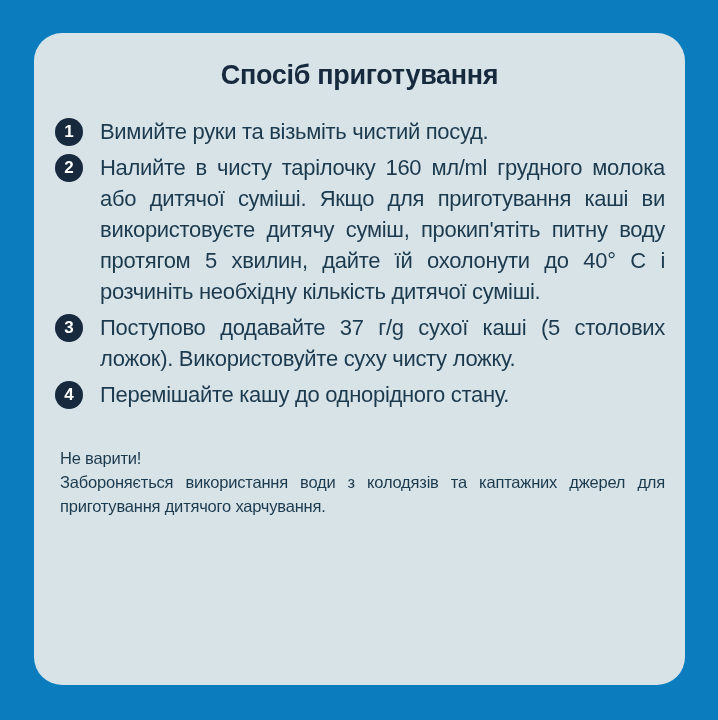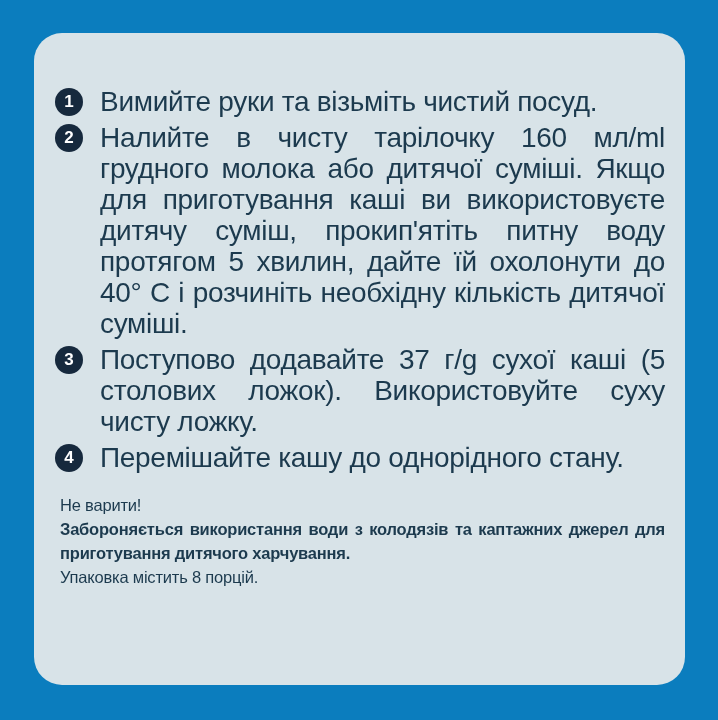--- a/index.html
+++ b/index.html
@@ -54,45 +54,46 @@
     font-size: 17px;
     font-weight: bold;
     display: flex;
     align-items: center;
     justify-content: center;
     margin-top: 2px;
     margin-right: 17px;
   }
   .step-text {
     flex: 1 1 auto;
-    font-size: 28px;
+    font-size: 22px;
     line-height: 31px;
     letter-spacing: -0.3px;
     text-align: justify;
     text-align-last: left;
   }
   .notes {
-    margin-top: 20px;
+    margin-top: 36px;
     padding-left: 26px;
   }
   .note {
     font-size: 16.5px;
     line-height: 24px;
     letter-spacing: -0.2px;
     text-align: justify;
     text-align-last: left;
   }
   .note.bold {
-    font-weight: bold;
+    font-weight: normal;
   }
 </style>
 </head>
 <body>
 
 <div class="card">
+  <div class="title">Спосіб приготування</div>
 
   <div class="steps">
     <div class="step">
       <div class="badge">1</div>
       <div class="step-text">Вимийте руки та візьміть чистий посуд.</div>
     </div>
     <div class="step">
       <div class="badge">2</div>
       <div class="step-text">Налийте в чисту тарілочку 160 мл/ml грудного молока або дитячої суміші. Якщо для приготування каші ви використовуєте дитячу суміш, прокип'ятіть питну воду протягом 5 хвилин, дайте їй охолонути до 40° С і розчиніть необхідну кількість дитячої суміші.</div>
     </div>
@@ -102,15 +103,14 @@
     </div>
     <div class="step">
       <div class="badge">4</div>
       <div class="step-text">Перемішайте кашу до однорідного стану.</div>
     </div>
   </div>
 
   <div class="notes">
     <div class="note">Не варити!</div>
     <div class="note bold">Забороняється використання води з колодязів та каптажних джерел для приготування дитячого харчування.</div>
-    <div class="note">Упаковка містить 8 порцій.</div>
   </div>
 </div>
 
 </body></html>

